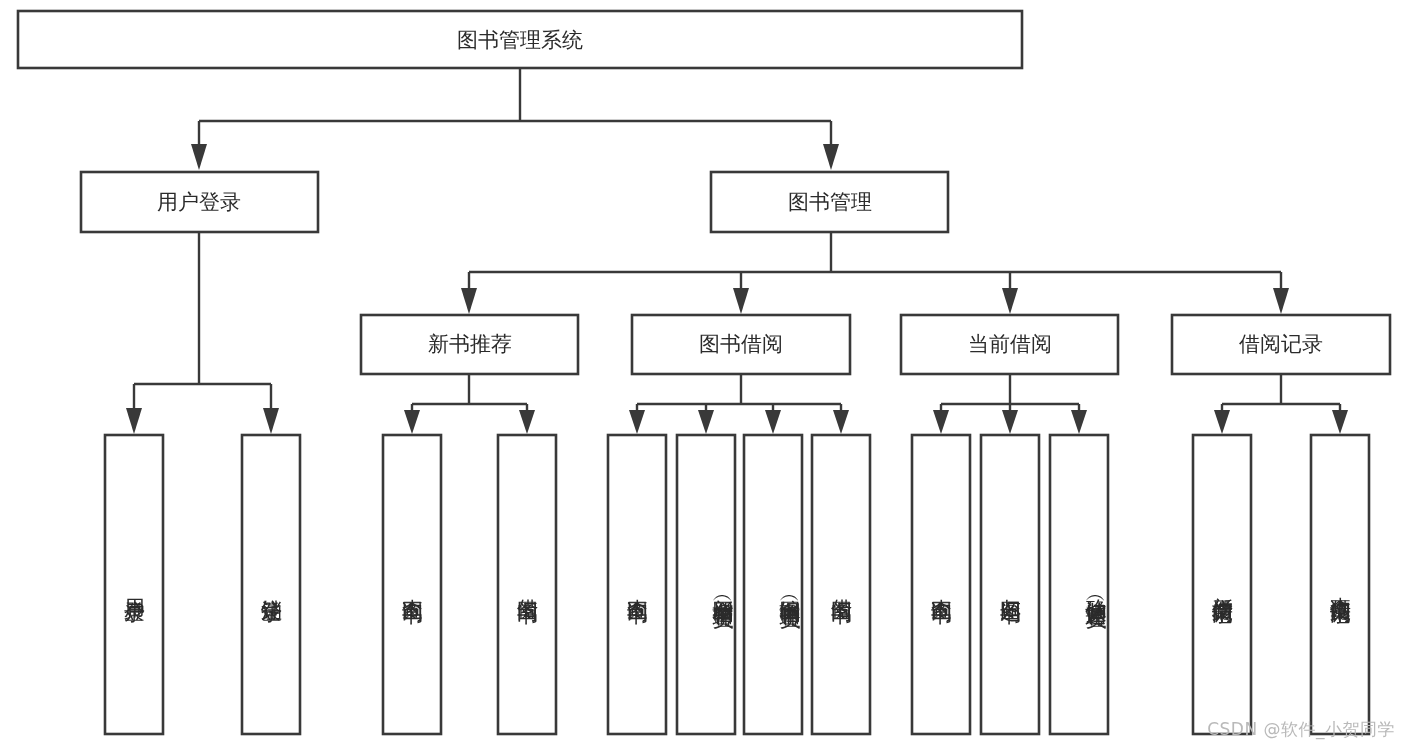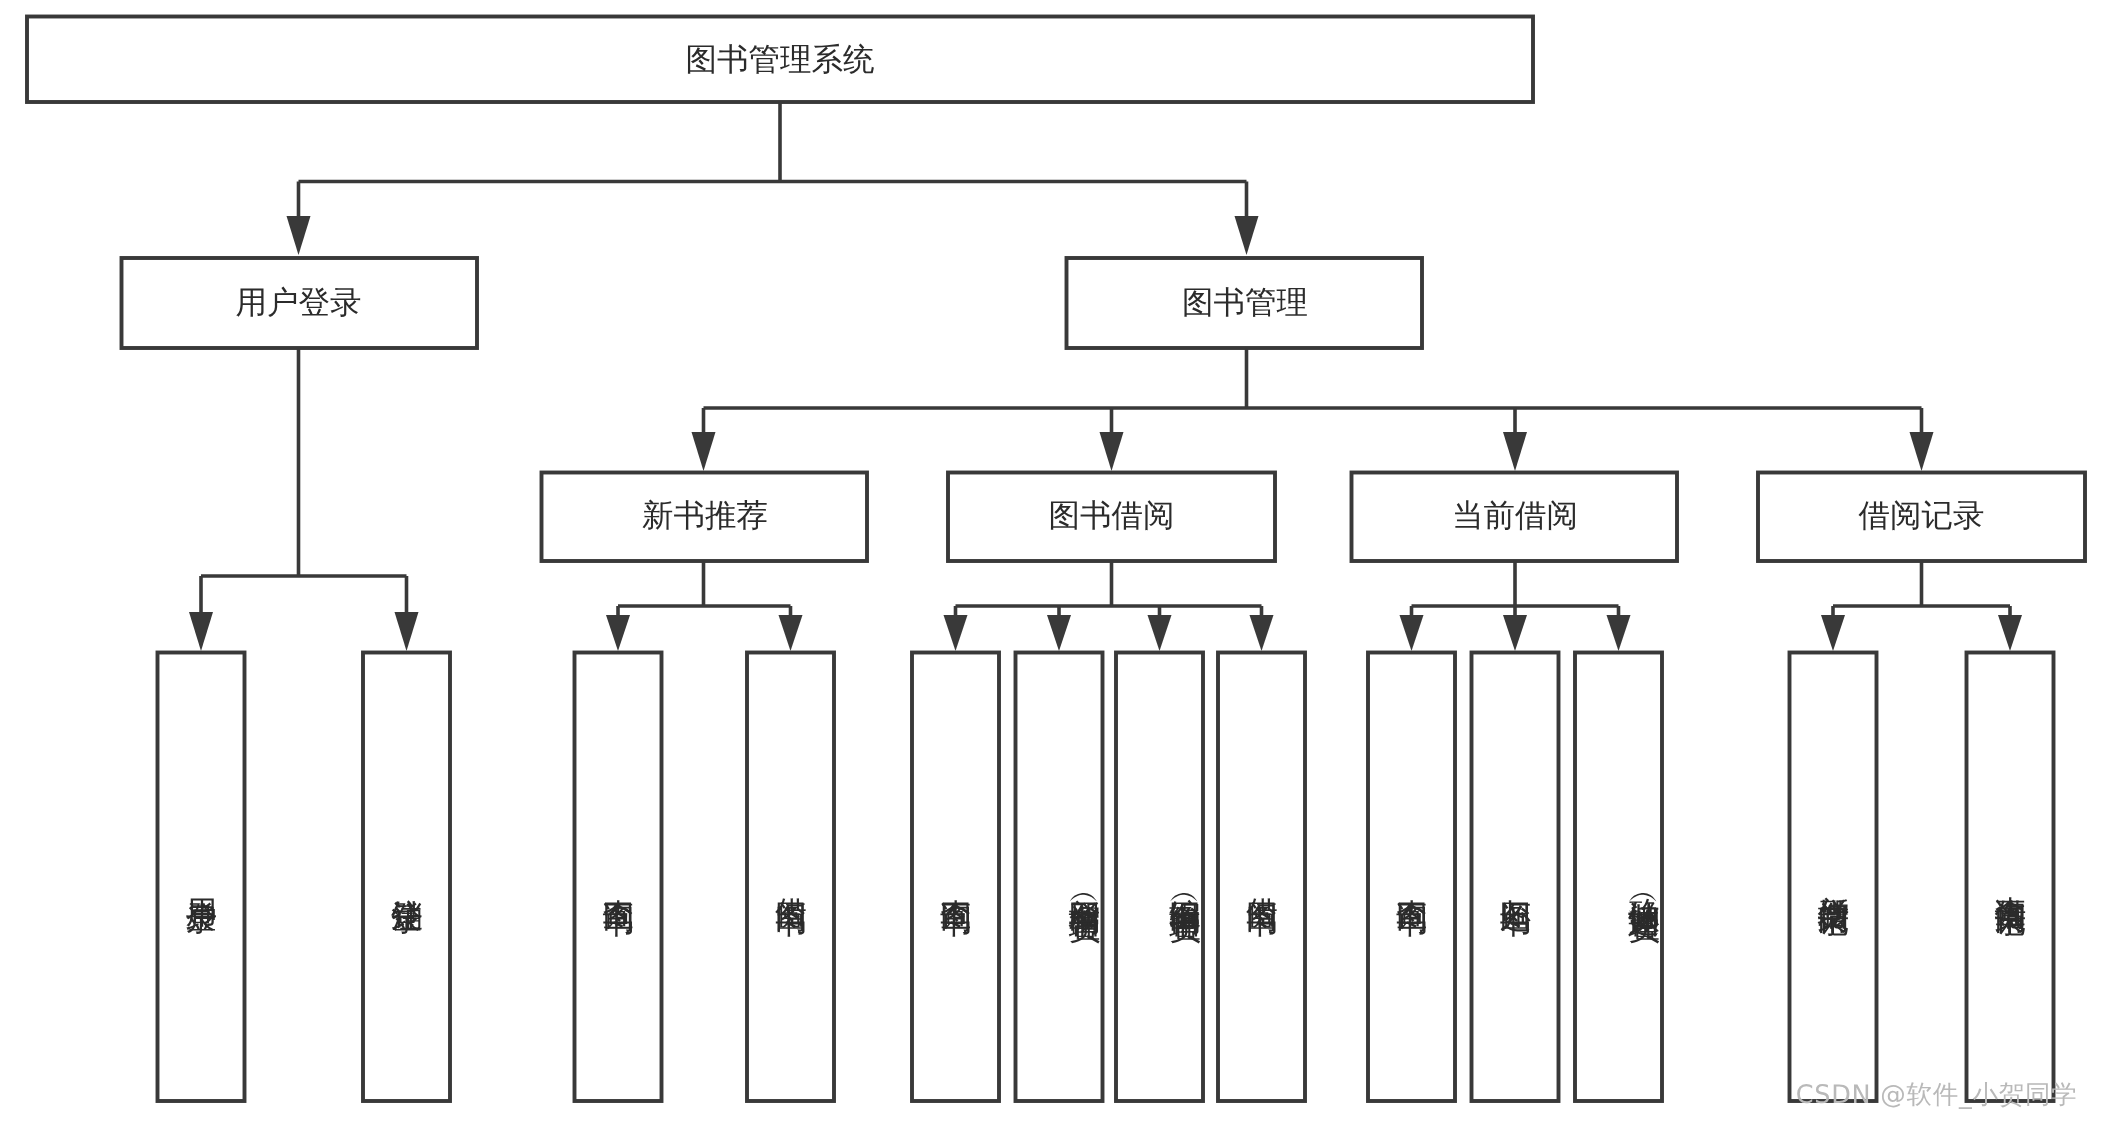--- a/index.html
+++ b/index.html
@@ -55,21 +55,21 @@
     font-family: "DejaVu Sans", "Liberation Sans", sans-serif;
     font-size: 21px;
     line-height: 1.18;
     color: #2b2b2b;
     letter-spacing: 1.5px;
     white-space: nowrap;
     pointer-events: none;
   }
   .watermark {
     position: absolute;
-    right: 20px;
+    right: 10px;
     bottom: 6px;
     font-family: "DejaVu Sans", "Liberation Sans", sans-serif;
     font-size: 17px;
     color: #b9b9b9;
     letter-spacing: 0.5px;
     white-space: nowrap;
   }
 </style>
 </head>
 <body>

